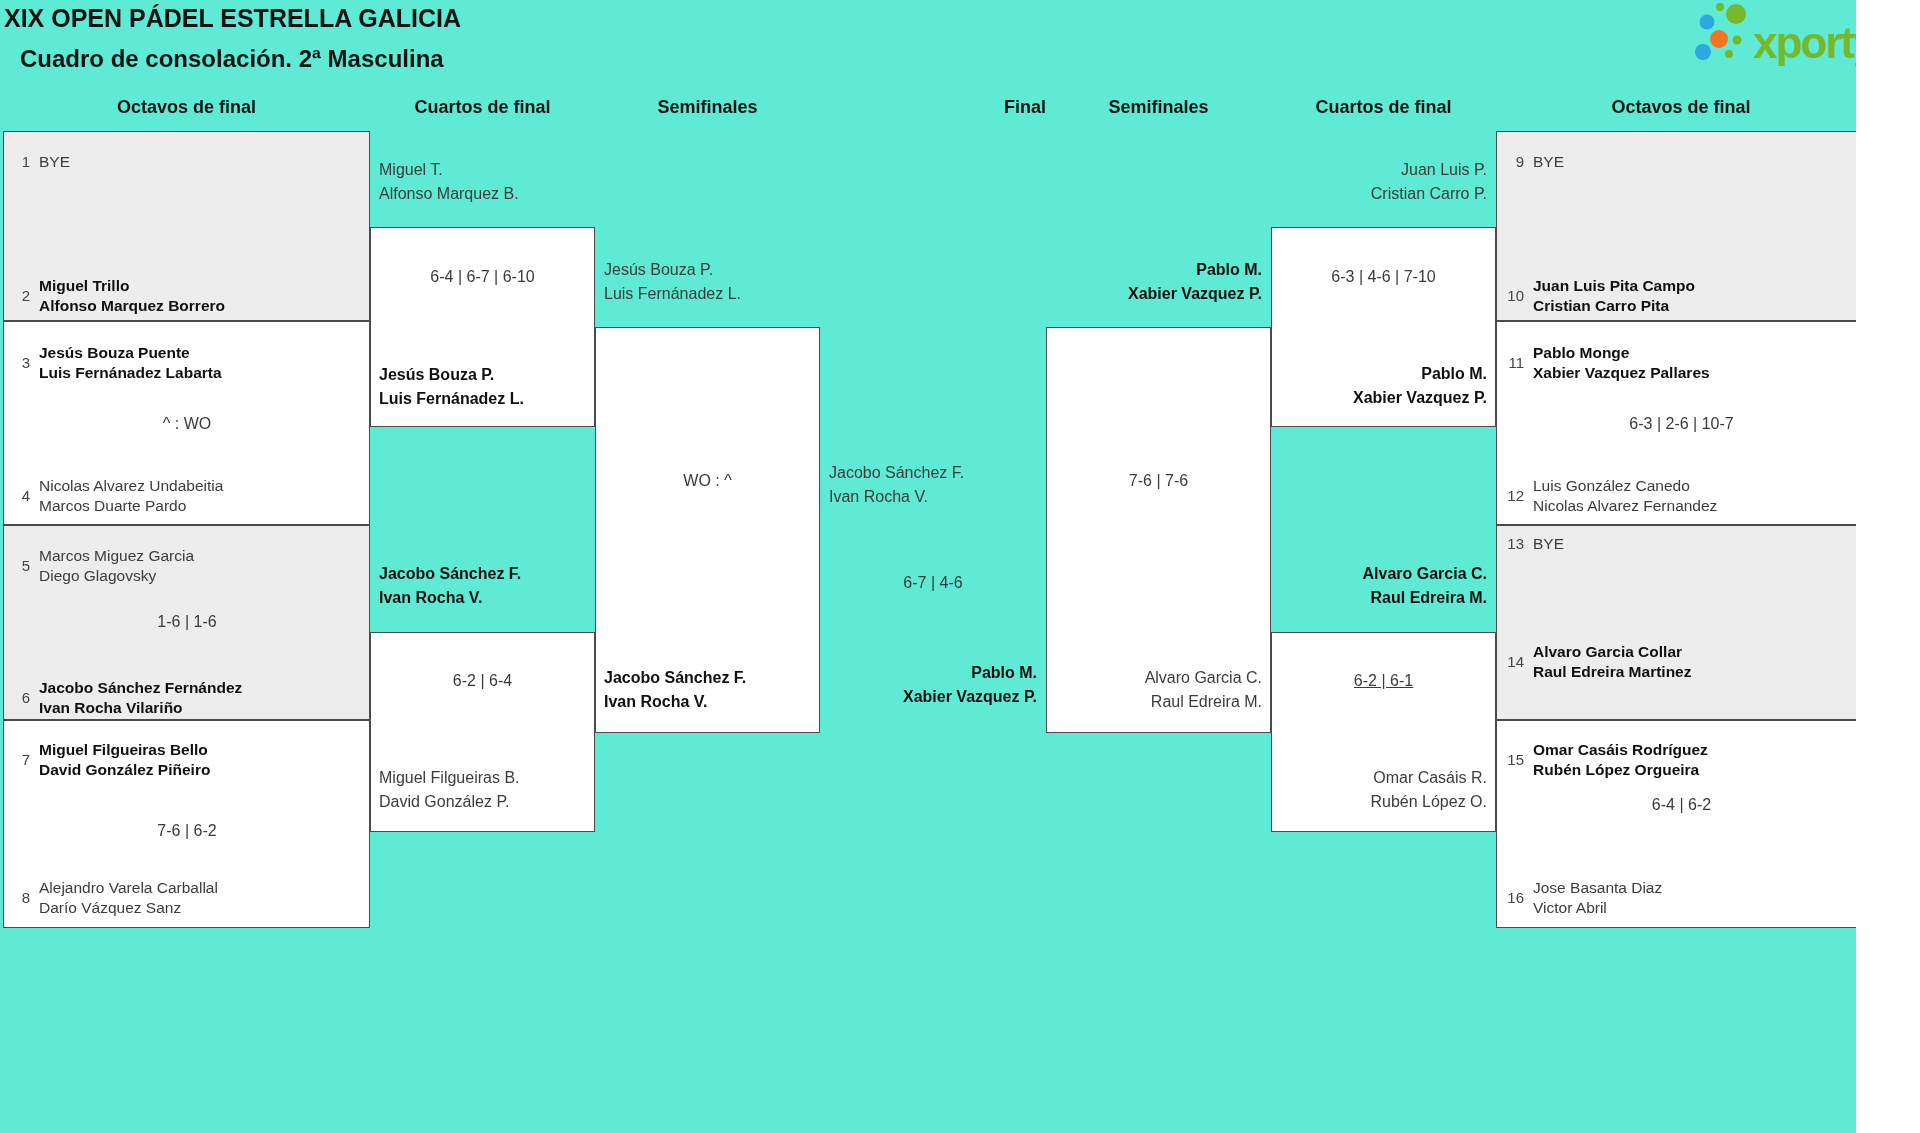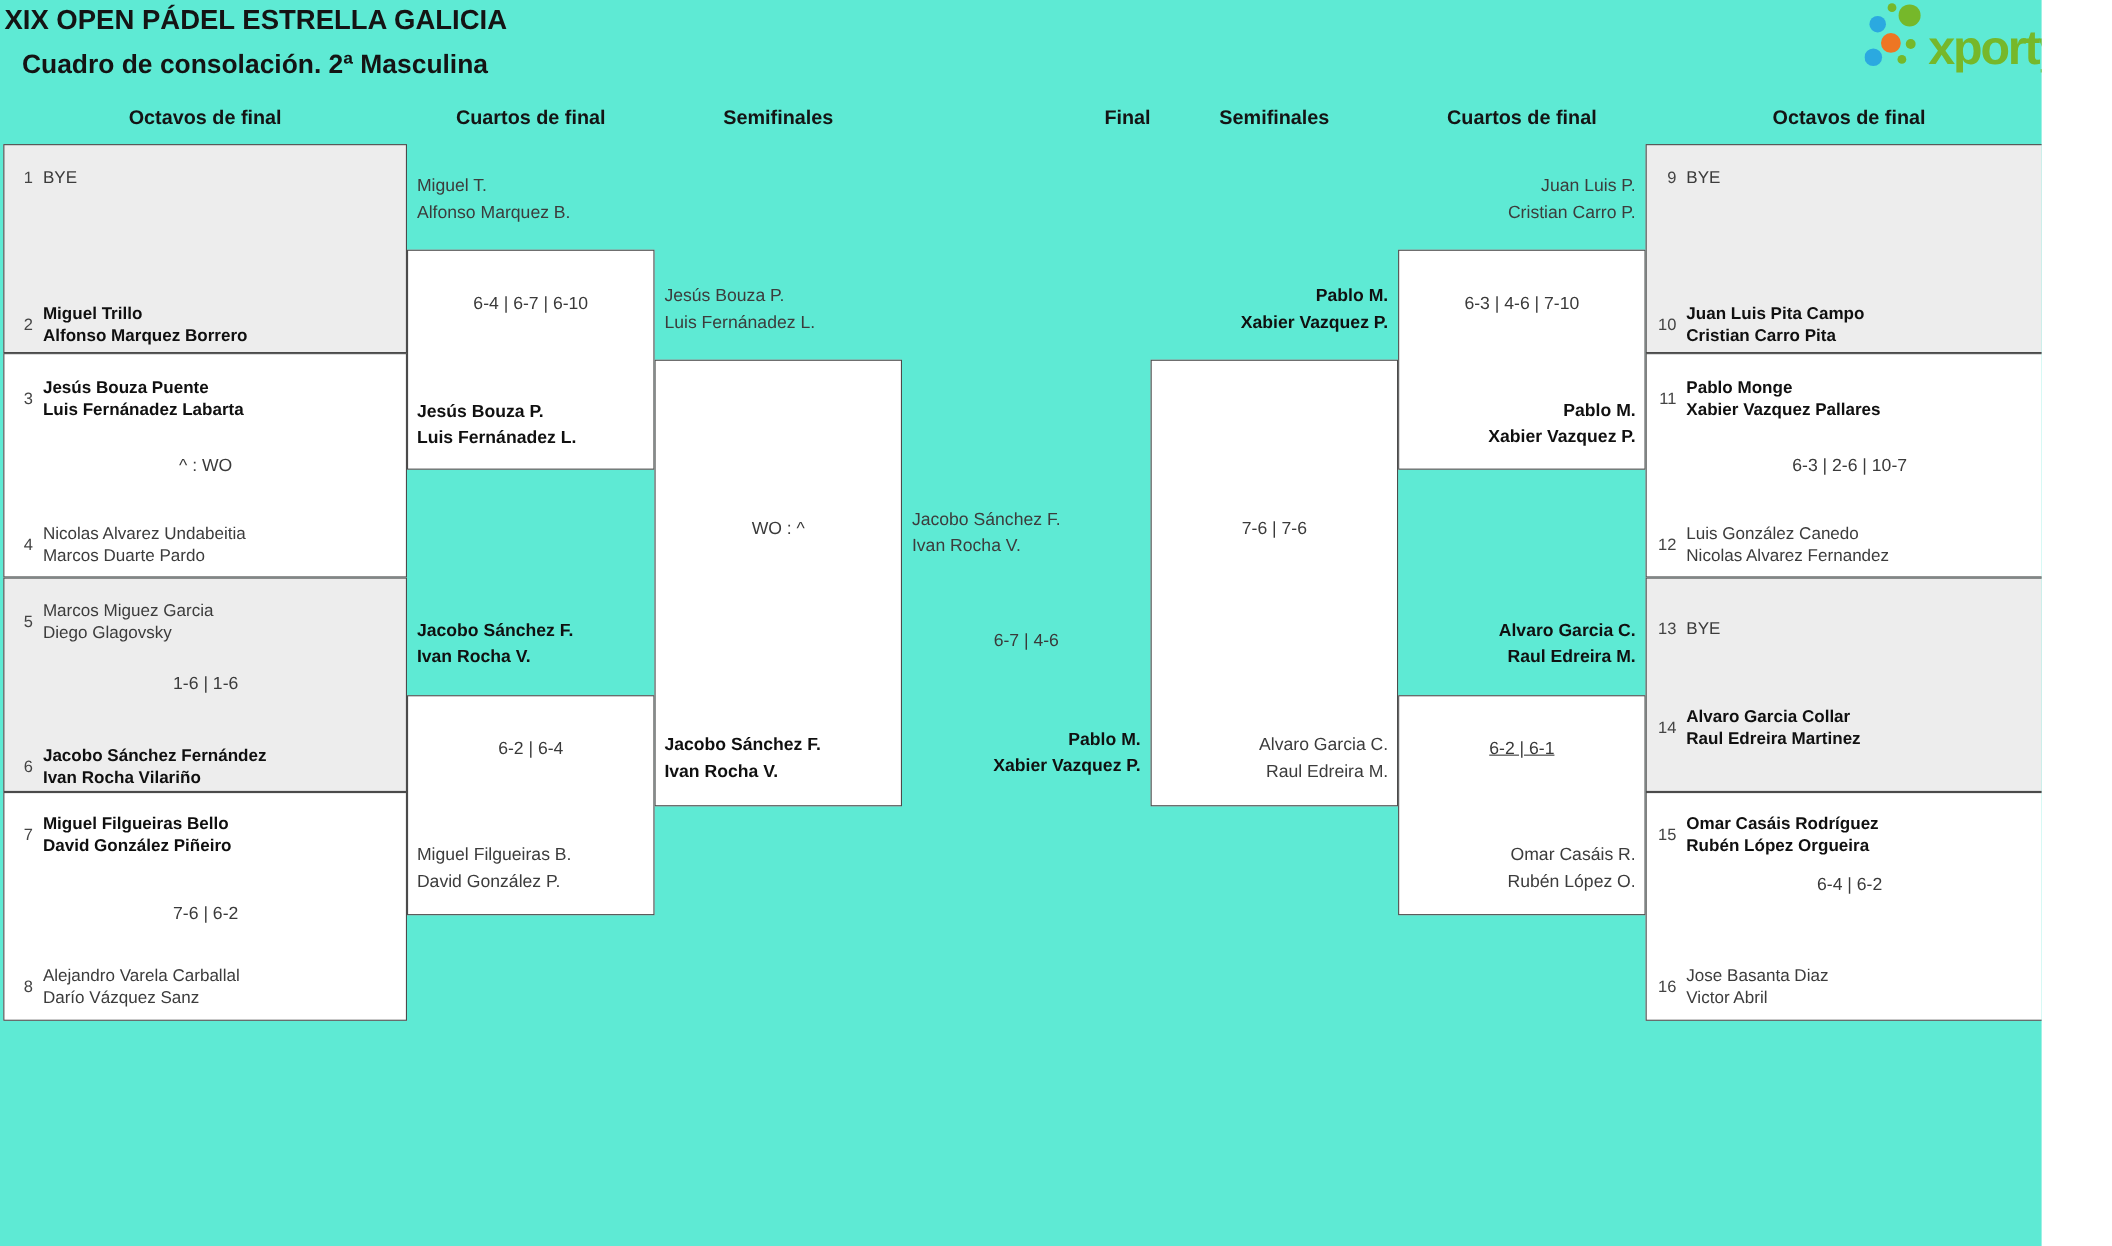--- a/index.html
+++ b/index.html
@@ -225,21 +225,21 @@
   </div>
   <div class="score" style="left:1497px;top:415px;width:369px;">6-3 | 2-6 | 10-7</div>
   <div class="team" style="left:1502px;top:476px;justify-content:center;">
     <span class="seed">12</span>
     <span class="names">
         <span class="ln">Luis González Canedo</span>
         <span class="ln">Nicolas Alvarez Fernandez</span>
       </span>
   </div>
 
-  <div class="team" style="left:1502px;top:562px;align-items:flex-end;">
+  <div class="team" style="left:1502px;top:534px;align-items:flex-end;">
     <span class="seed">13</span>
     <span class="names">
         <span class="ln">BYE</span>
       </span>
   </div>
   <div class="team winner" style="left:1502px;top:642px;">
     <span class="seed">14</span>
     <span class="names">
         <span class="ln">Alvaro Garcia Collar</span>
         <span class="ln">Raul Edreira Martinez</span>

